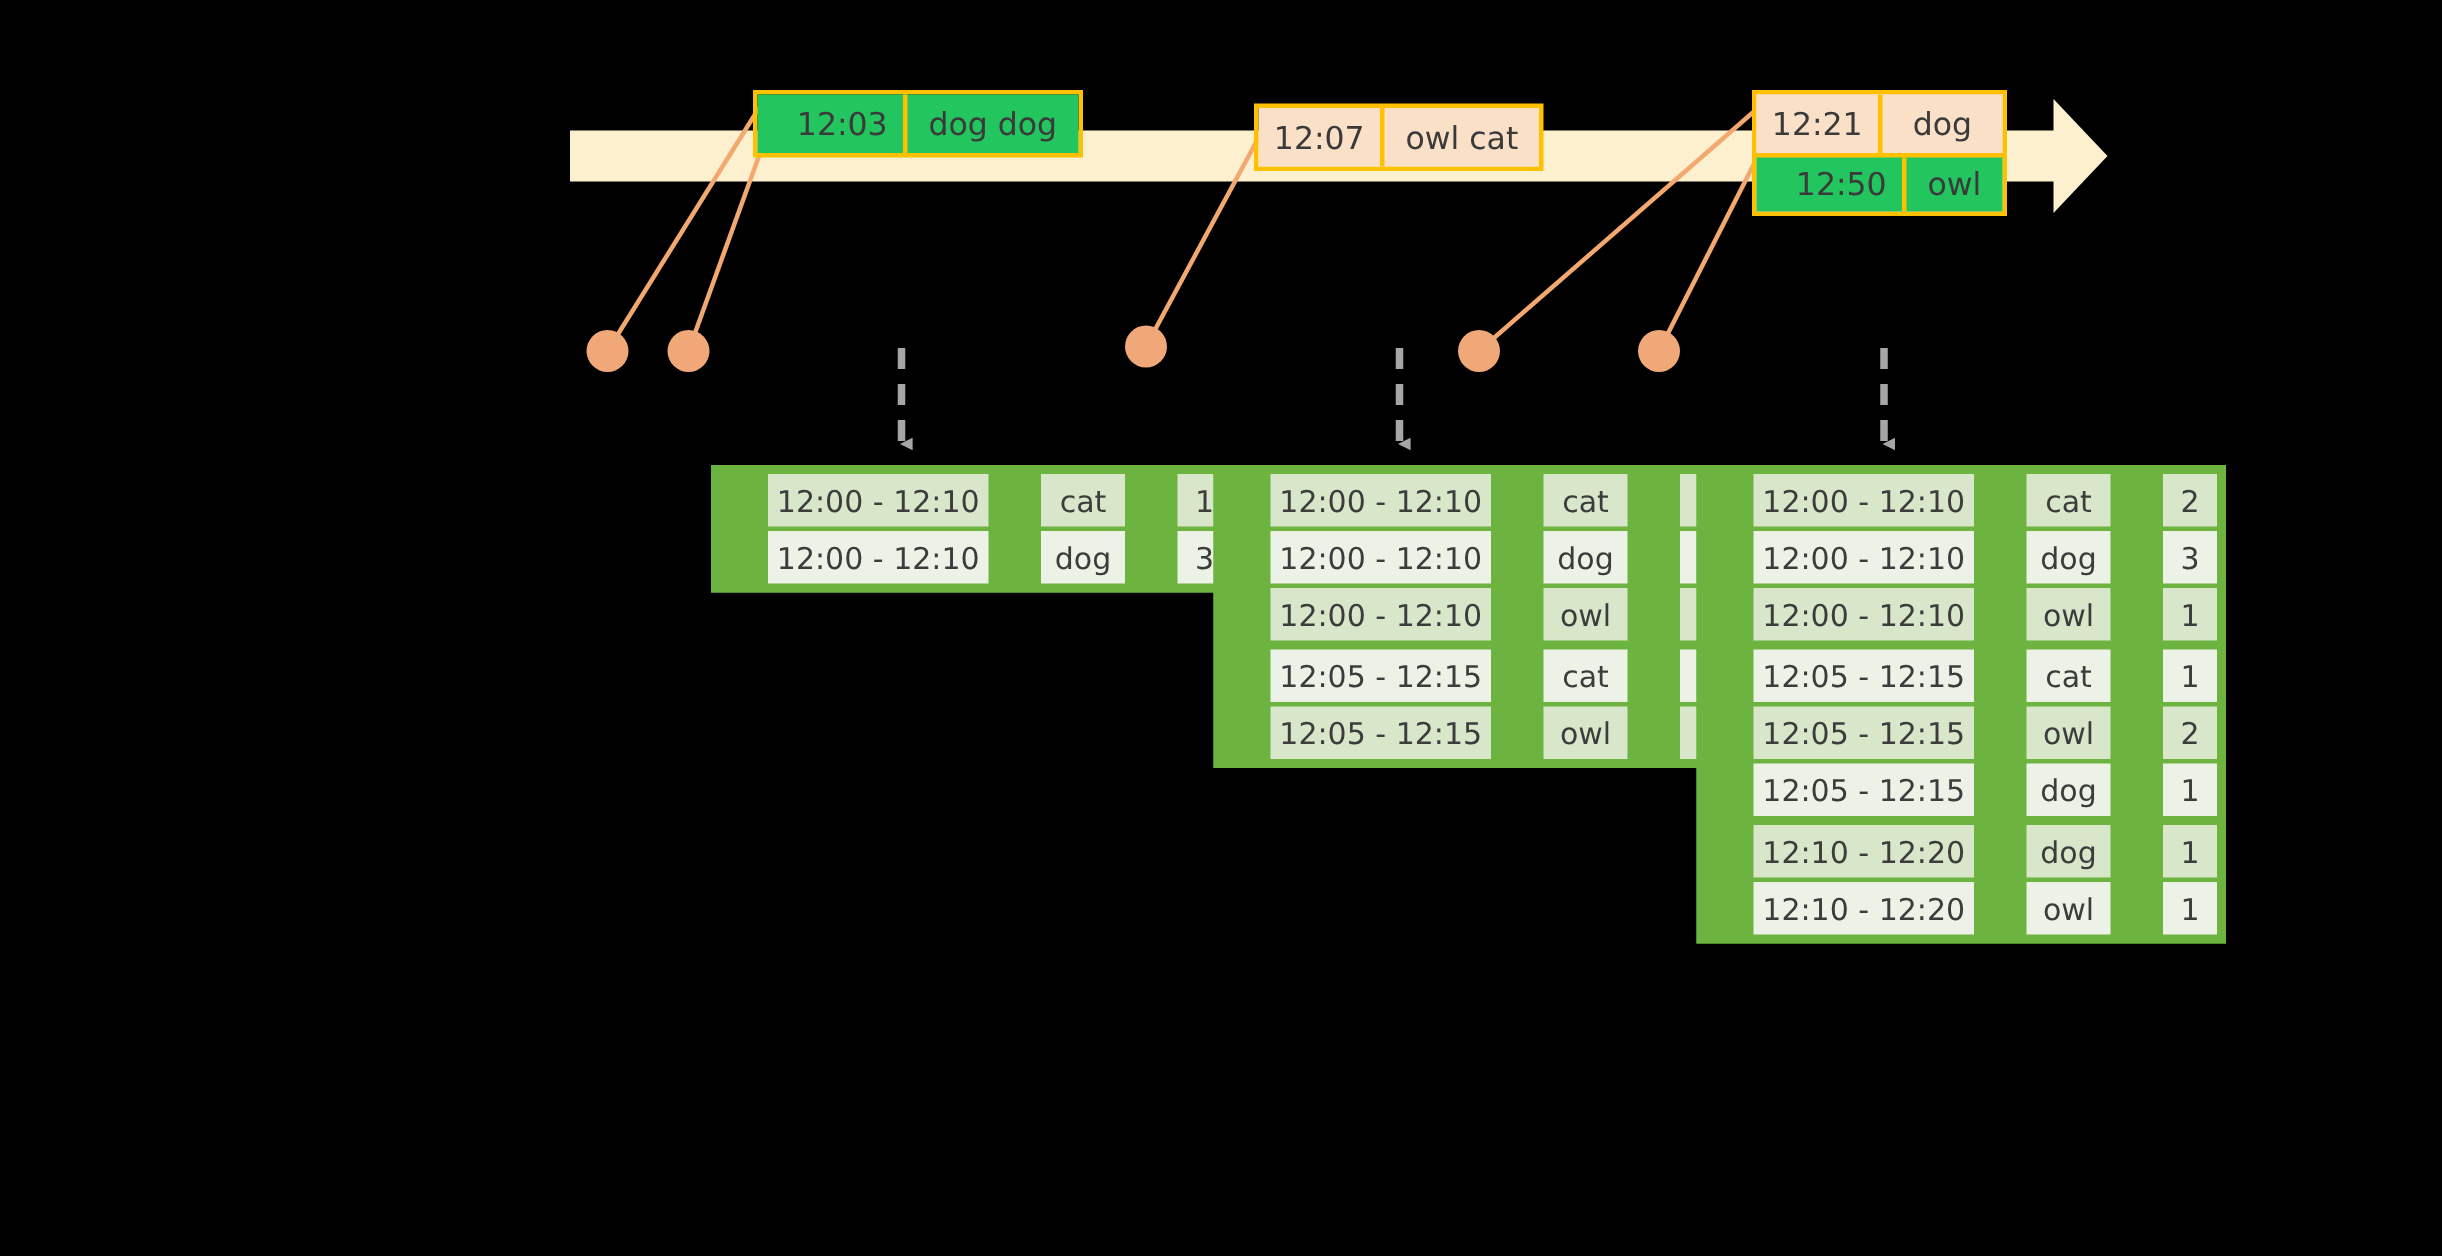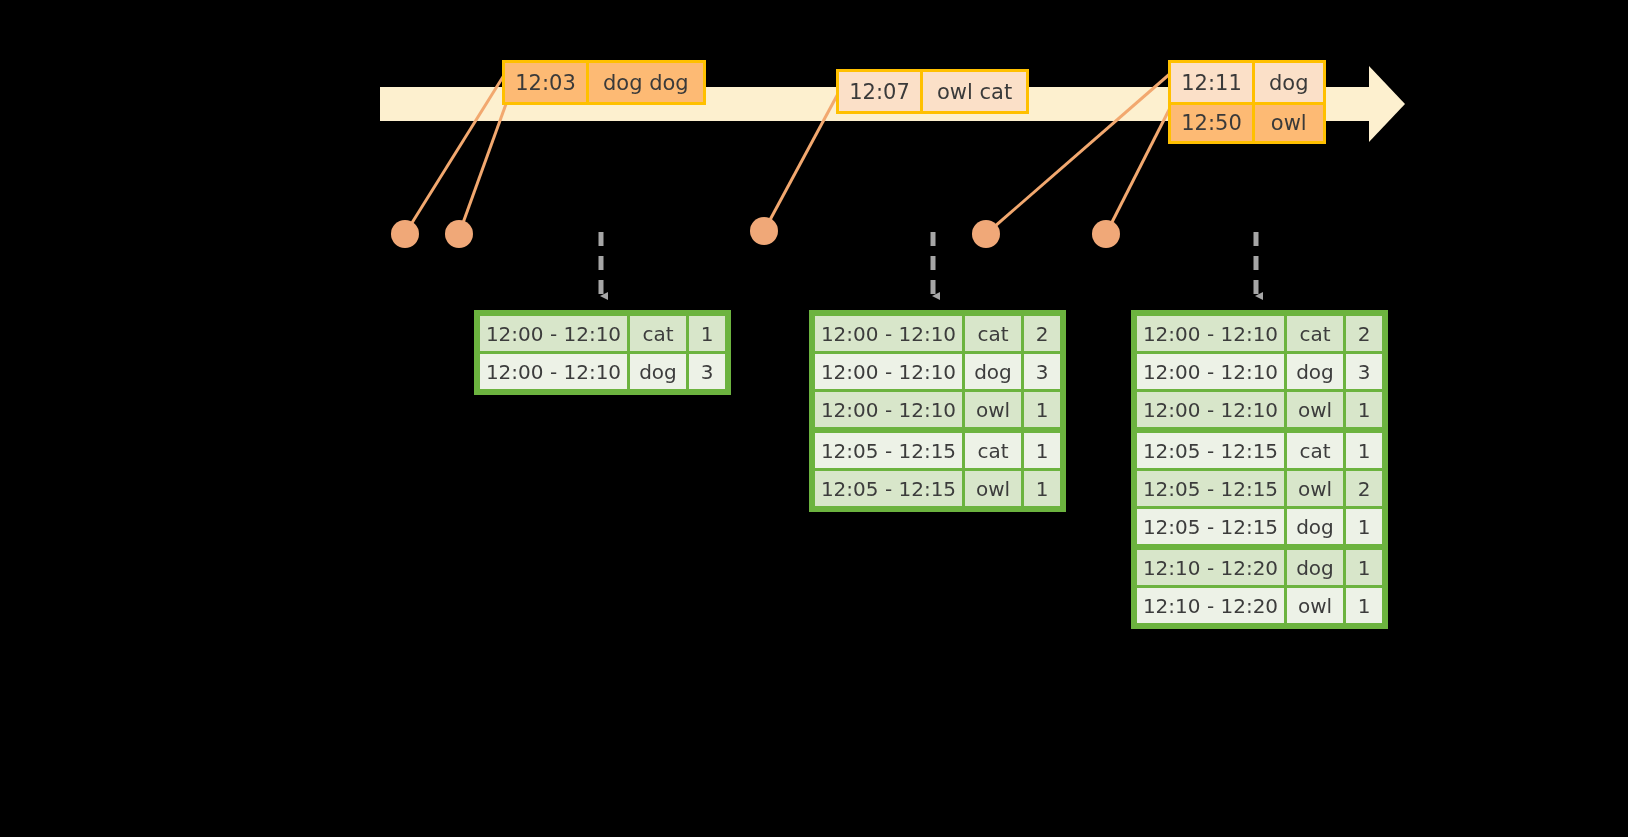--- a/index.html
+++ b/index.html
@@ -37,21 +37,21 @@
   }
   .event-row {
     display: flex;
     height: 39px;
     box-sizing: border-box;
   }
   .event-row + .event-row {
     border-top: 3px solid #FFC000;
   }
   .event-row.shade-a { background: #FBE0C8; }
-  .event-row.shade-b { background: #fdba74; }
+  .event-row.shade-b { background: #22c55e; padding-left: 16px; }
   .ev-time {
     width: 84px;
     display: flex;
     align-items: center;
     justify-content: center;
     font-size: 21px;
     color: #3a3a3a;
     border-right: 3px solid #FFC000;
     box-sizing: border-box;
   }
@@ -85,20 +85,21 @@
   .res-row.shade-b .cell { background: #EDF2E7; }
   .res-row.grp-end { margin-bottom: 6px; }
   .cell {
     display: flex;
     align-items: center;
     justify-content: center;
     font-size: 20px;
     color: #3c3c3c;
     box-sizing: border-box;
     margin-right: 3px;
+    margin-left: 32px;
   }
   .cell:last-child { margin-right: 0; }
   .c-window { width: 147px; }
   .c-key    { width: 56px; }
   .c-count  { width: 36px; }
 </style>
 </head>
 <body>
 
 <div id="canvas">
@@ -148,21 +149,21 @@
         </div>
       </div>
       <div class="event-box" style="left: 836px; top: 69px;">
         <div class="event-row shade-a">
           <div class="ev-time">12:07</div>
           <div class="ev-words">owl cat</div>
         </div>
       </div>
       <div class="event-box" style="left: 1168px; top: 60px;">
         <div class="event-row shade-a">
-          <div class="ev-time">12:11</div>
+          <div class="ev-time">12:21</div>
           <div class="ev-words">dog</div>
         </div>
         <div class="event-row shade-b">
           <div class="ev-time">12:50</div>
           <div class="ev-words">owl</div>
         </div>
       </div>
     </div>
 
   <div id="tables-root">

